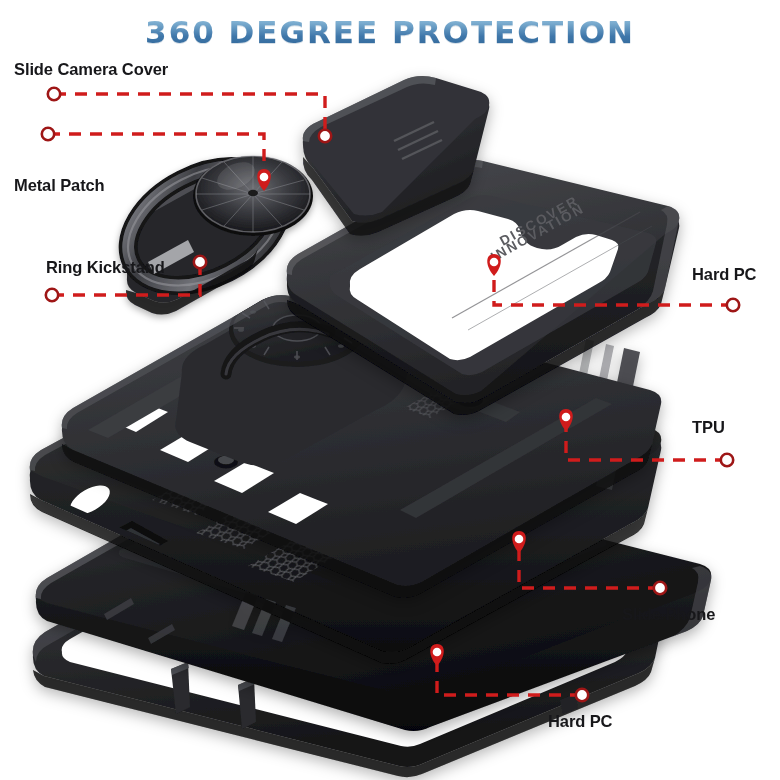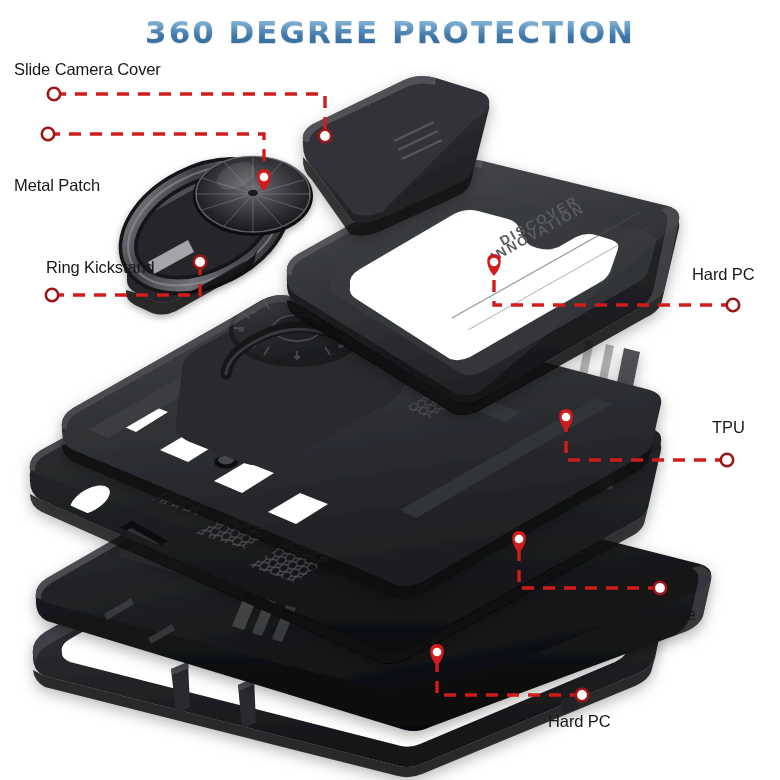--- a/index.html
+++ b/index.html
@@ -35,21 +35,21 @@
     font-family:"DejaVu Sans","Liberation Sans",sans-serif;
     color:rgba(120,150,175,.30);
     white-space:nowrap;
     z-index:0;
   }
 
   
   .lbl{
     position:absolute;
     font-size:16.5px;
-    font-weight:normal;
+    font-weight:bold;
     color:#17171a;
     white-space:nowrap;
     letter-spacing:-.1px;
     z-index:40;
   }
 
   
   #leaders{position:absolute;left:0;top:0;width:780px;height:780px;z-index:35;pointer-events:none;}
 
   
@@ -584,17 +584,17 @@
         <circle cx="582" cy="695" r="6.2" fill="#ffffff" stroke="#9e1616" stroke-width="2.6"></circle>
         <path d="M437,666 C428,656 428,644 437,644 C446,644 446,656 437,666 Z" fill="#d01c1c"></path>
         <circle cx="437" cy="652" r="4.3" fill="#ffffff"></circle>
       </g>
     </svg>
 
   <div class="lbl" style="left:14px;top:60px;">Slide Camera Cover</div>
   <div class="lbl" style="left:14px;top:144px;margin-top:32px;">Metal Patch</div>
   <div class="lbl" style="left:10px;top:258px;margin-left:36px;">Ring Kickstand</div>
   <div class="lbl" style="left:692px;top:265px;">Hard PC</div>
-  <div class="lbl" style="left:692px;top:418px;margin-left:20px;">TPU</div>
-  <div class="lbl" style="left:622px;top:605px;">Your Slide</div>
+  <div class="lbl" style="left:692px;top:418px;">TPU</div>
+  <div class="lbl" style="left:622px;top:605px;">Slide Phone</div>
   <div class="lbl" style="left:548px;top:712px;">Hard PC</div>
 
 </div>
 
 </body></html>

